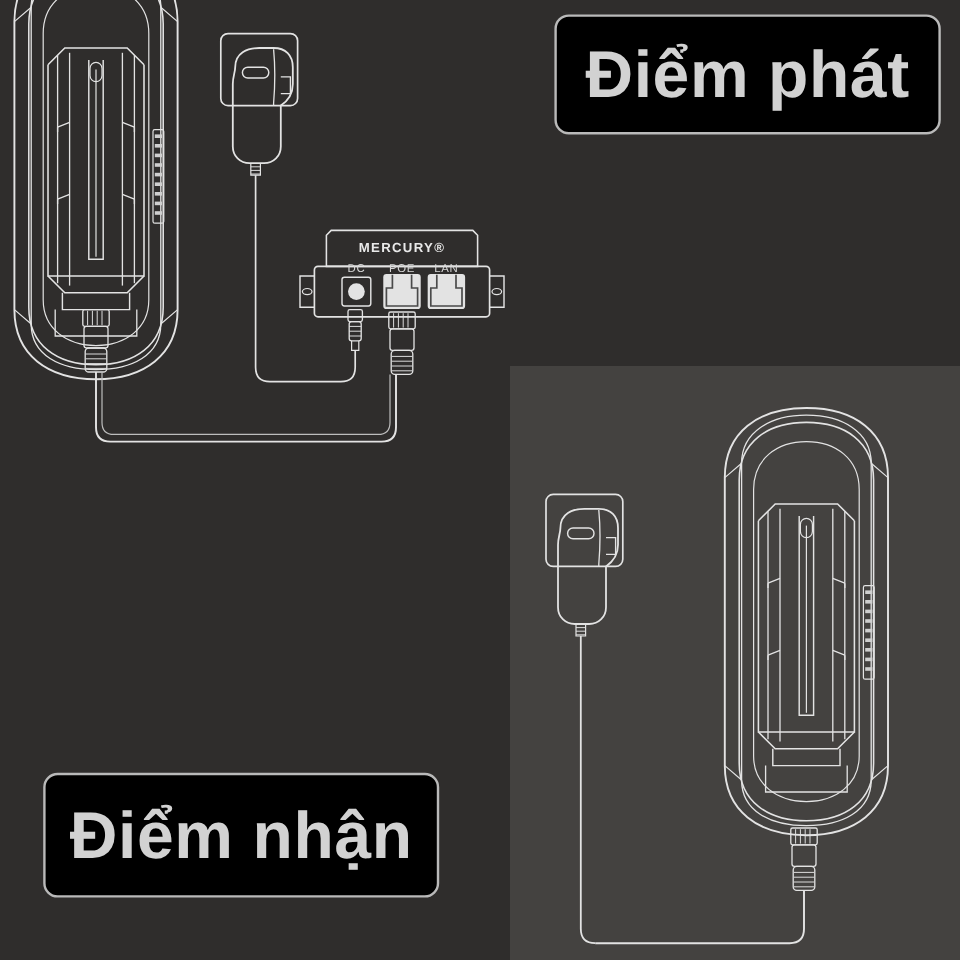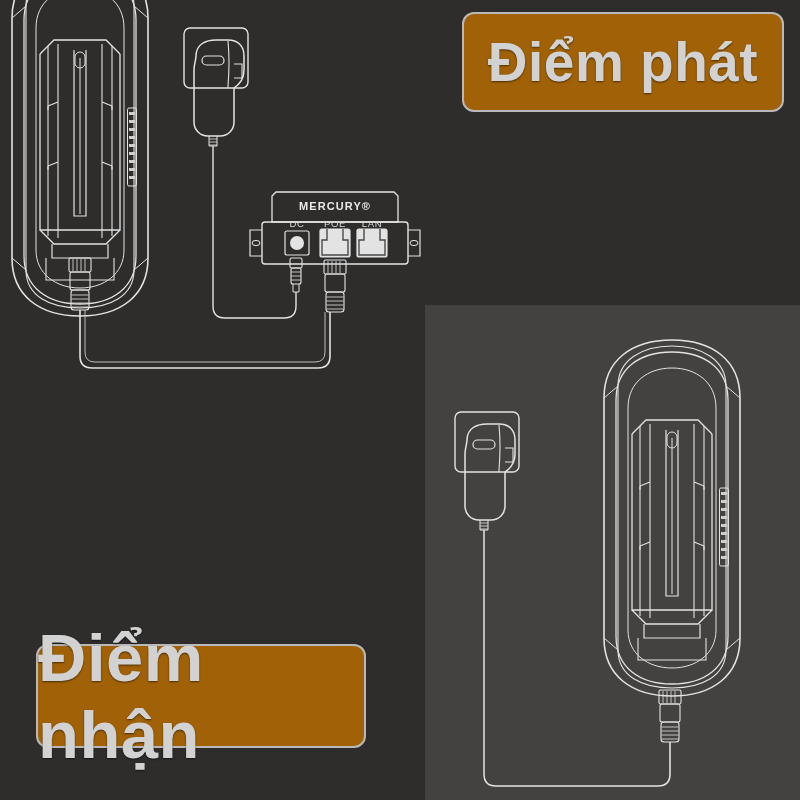--- a/index.html
+++ b/index.html
@@ -11,37 +11,37 @@
     font-family:"Liberation Sans","DejaVu Sans",sans-serif;
   }
   #stage svg{position:absolute;left:0;top:0;width:800px;height:800px;display:block;}
 
   
   .label-box{
     position:absolute;
     box-sizing:border-box;
     border:2px solid #b9b9b9;
     border-radius:12px;
-    background:#a16207;
+    background:#000000;
     display:flex;
     align-items:center;
     justify-content:center;
     color:#d2d2d2;
     font-weight:bold;
     letter-spacing:0.5px;
     text-shadow:0 1px 2px rgba(0,0,0,.55);
     user-select:none;
   }
   #label-transmit{
     left:462px;top:12px;width:322px;height:100px;
     font-size:55px;
   }
   #label-receive{
     left:36px;top:644px;width:330px;height:104px;
-    font-size:67px;
+    font-size:55px;
   }
 
   
   #receiver-panel{
     position:absolute;
     left:425px;top:305px;width:375px;height:495px;
     background:#444240;
   }
 </style>
 </head>

